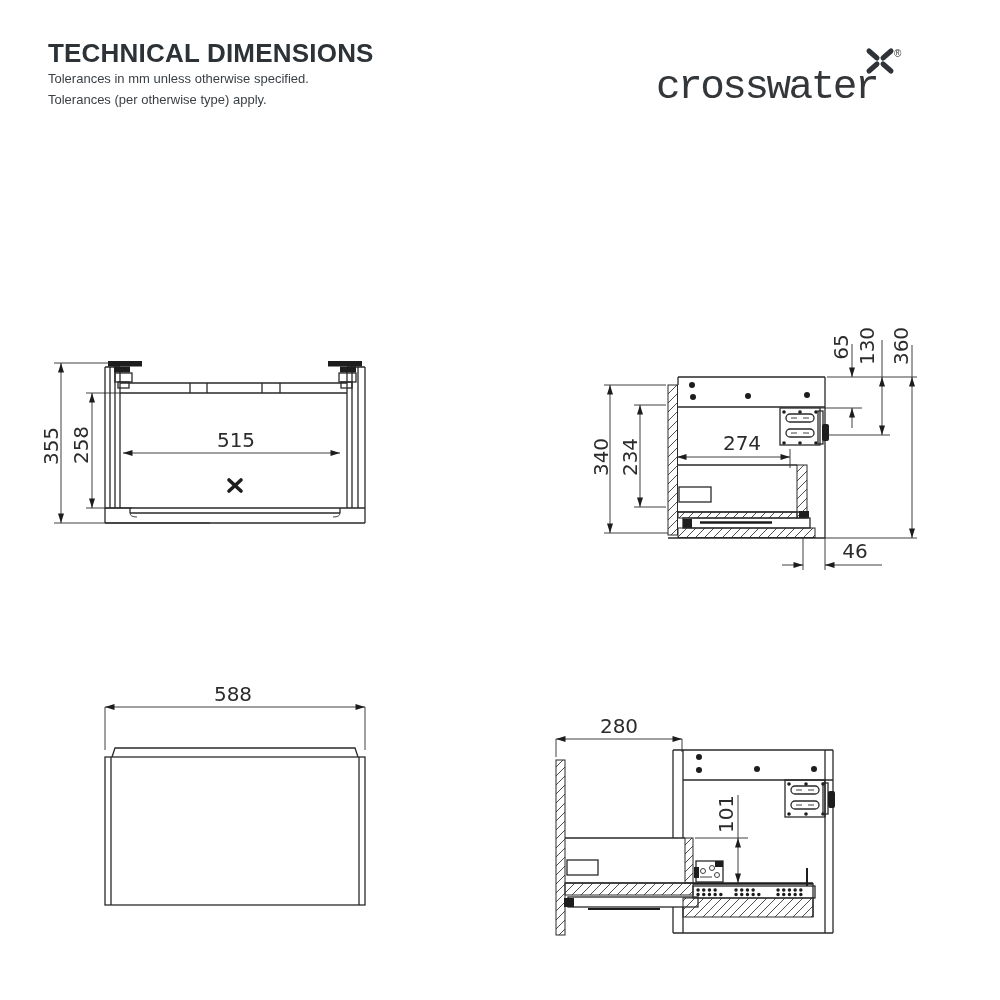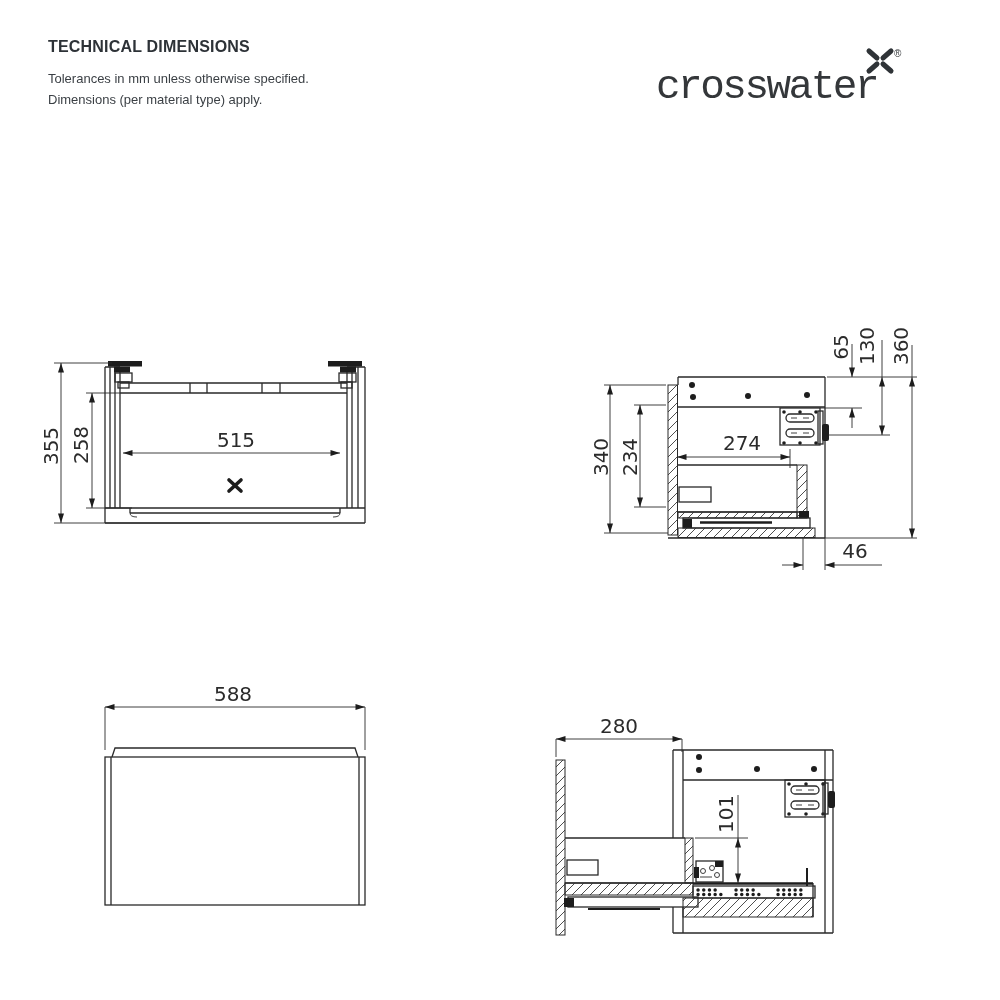--- a/index.html
+++ b/index.html
@@ -1,18 +1,18 @@
 <!DOCTYPE html>
 <html><head>
 <meta charset="utf-8">
 <style>
   html,body{margin:0;padding:0;background:#ffffff;}
   .page{position:relative;width:1000px;height:1000px;background:#ffffff;overflow:hidden;
         font-family:"Liberation Sans",sans-serif;}
-  .title{position:absolute;left:48px;top:38px;font-size:16px;font-weight:bold;
+  .title{position:absolute;left:48px;top:38px;font-size:26px;font-weight:bold;
          color:#2d3237;letter-spacing:0.2px;}
   .note{position:absolute;left:48px;font-size:13px;color:#3a3f44;}
   .note1{top:71px;}
   .note2{top:92px;}
   .brand{position:absolute;left:650px;top:40px;width:300px;height:70px;}
   .wordmark{position:absolute;left:6px;top:24px;font-family:Liberation Mono, monospace;
             font-size:41px;letter-spacing:-2.5px;color:#34373a;}
   .regmark{position:absolute;left:244px;top:8px;font-size:10px;color:#34373a;}
   svg text{font-family:"DejaVu Sans",sans-serif;}
   .dim{fill:#2b2b2b;font-size:20px;text-anchor:middle;}
@@ -22,21 +22,21 @@
   .hat{fill:url(#hatch);stroke:#2a2a2a;stroke-width:1;}
   .dots{stroke:#1d1d1d;stroke-width:3.4;stroke-dasharray:0.1 5.6;stroke-linecap:round;fill:none;}
 </style>
 </head>
 <body>
 
 <div class="page">
 
   <div class="title">TECHNICAL DIMENSIONS</div>
   <div class="note note1">Tolerances in mm unless otherwise specified.</div>
-  <div class="note note2">Dimensions (per material type) apply.</div>
+  <div class="note note2">Tolerances (per otherwise type) apply.</div>
 
   <div class="brand">
     <span class="wordmark">crosswater</span>
     <svg width="300" height="70" viewBox="0 0 300 70">
       <g stroke="#2f3337" stroke-width="5" stroke-linecap="round">
         <path d="M219,11 L227,18"></path>
           <path d="M241,11 L233,18"></path>
         <path d="M219,31 L227,24"></path>
           <path d="M241,31 L233,24"></path>
       </g>

